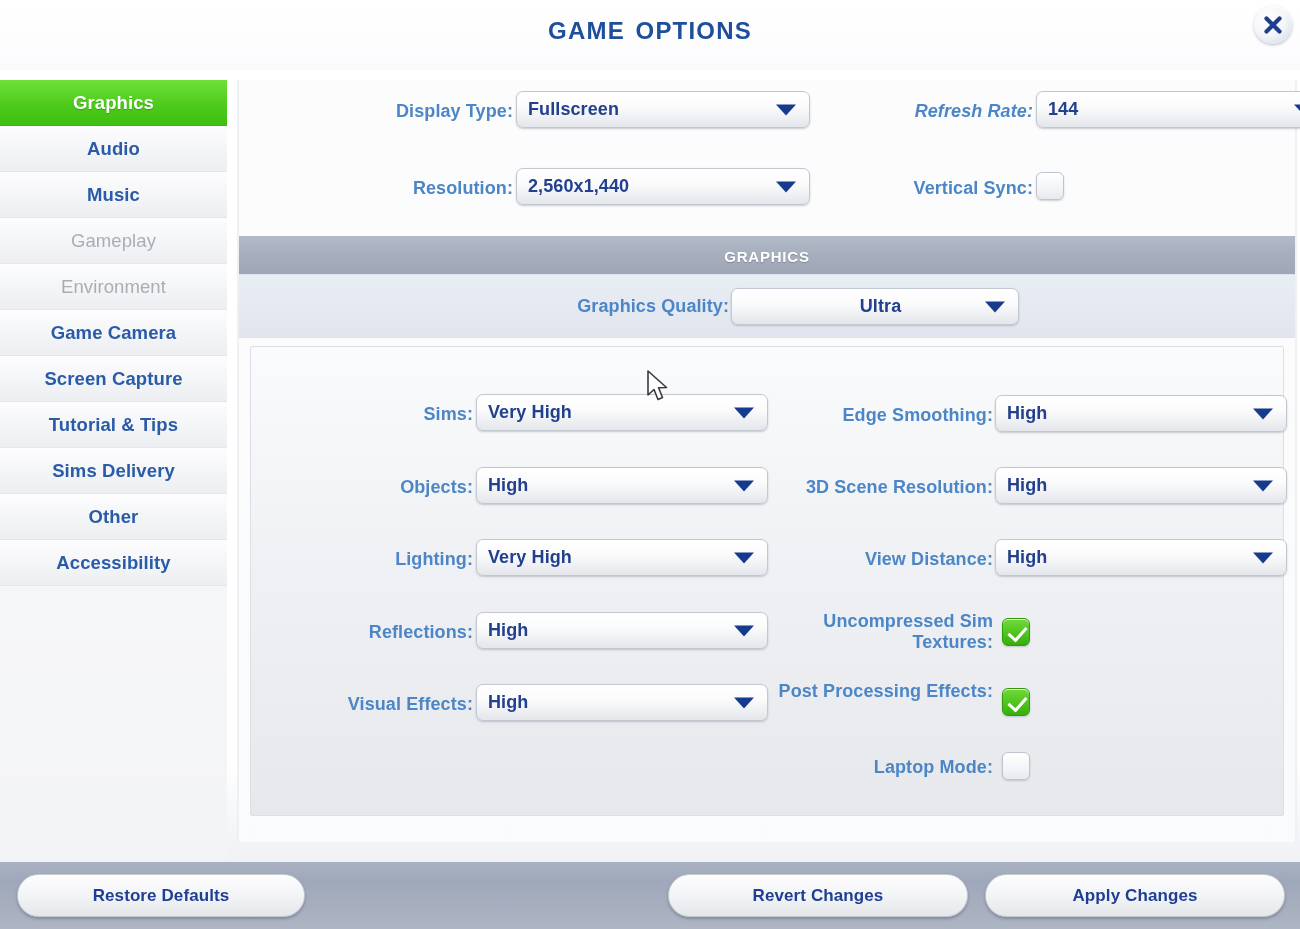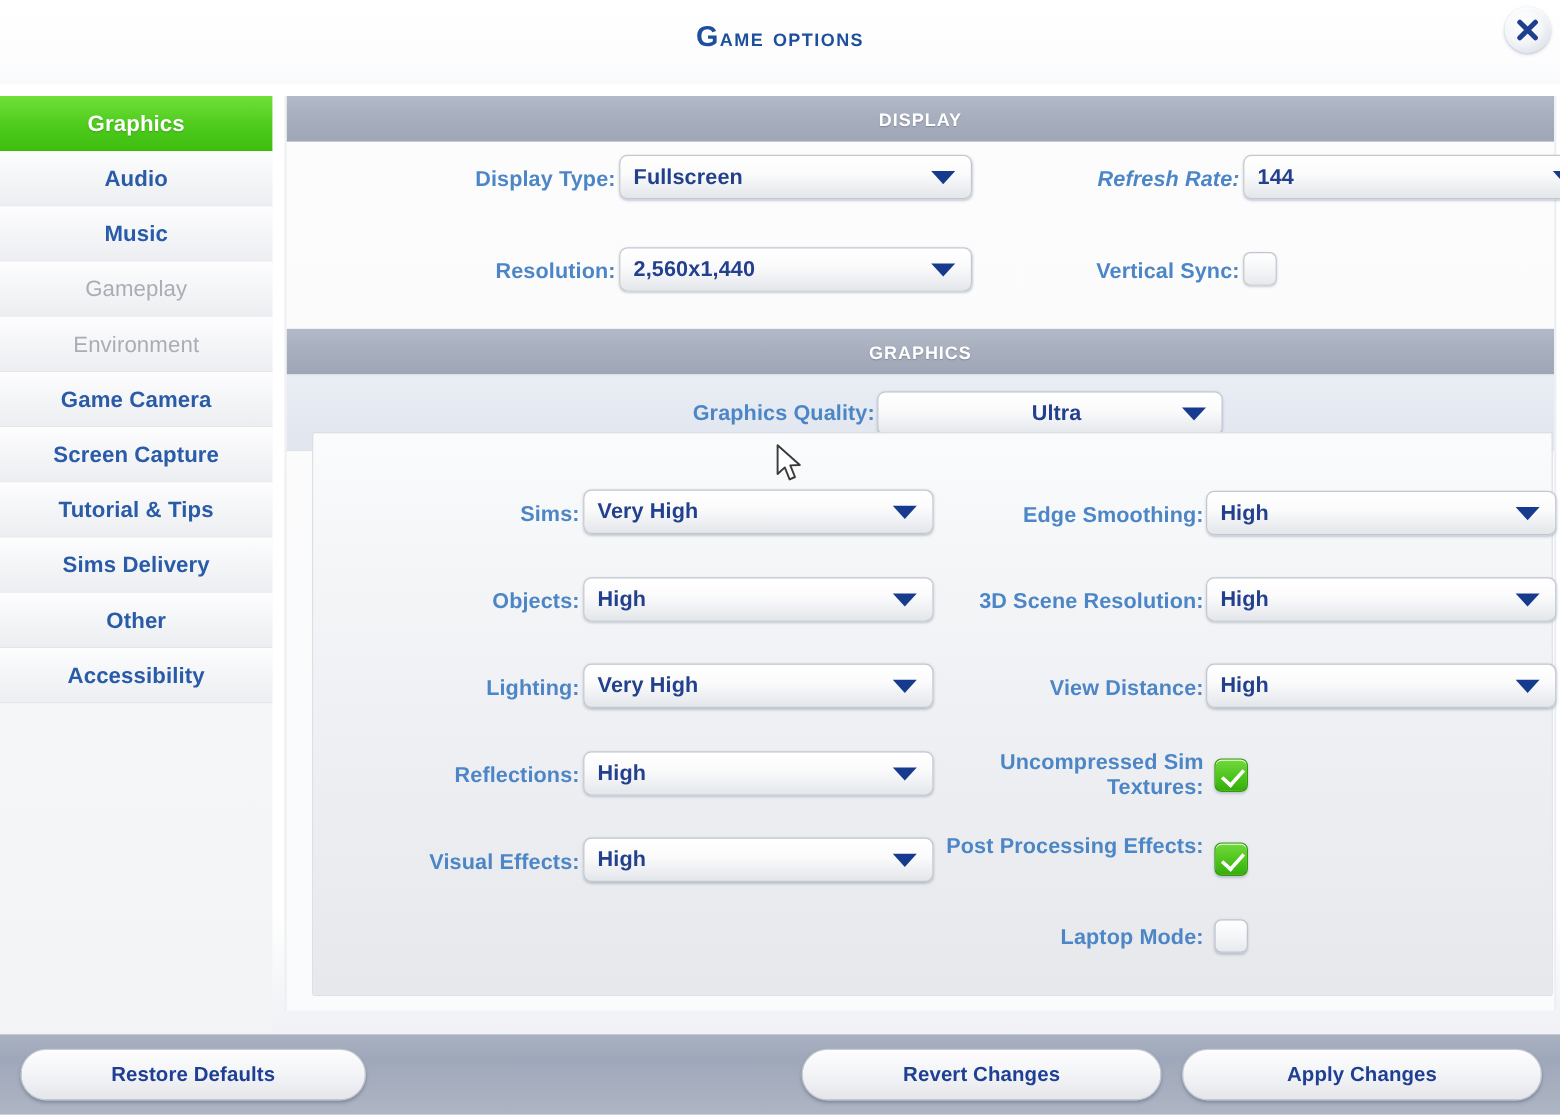--- a/index.html
+++ b/index.html
@@ -17,21 +17,21 @@
   }
 
   
   .titlebar {
     position: absolute; left: 0; top: 0; width: 1300px; height: 70px;
     background: linear-gradient(180deg,#ffffff 0%,#fdfdfe 70%,#f8fafc 100%);
   }
   .title-text {
     position: absolute; left: 0; top: 8px; width: 1300px;
     text-align: center;
-    font-size: 22px;
+    font-size: 34px;
     font-weight: 700;
     letter-spacing: 1.2px;
     color: #1e4f9c;
     font-variant: small-caps;
     text-transform: lowercase;
   }
   .title-text::first-letter { font-size: 34px; }
 
   .close-btn {
     position: absolute; right: 8px; top: 6px;
@@ -159,25 +159,24 @@
   }
 
   
   .gq-strip {
     background: linear-gradient(180deg,#e9edf4 0%,#e4e9f1 60%,#e0e5ee 100%);
     border-top: 1px solid #dfe3ea;
     border-bottom: 1px solid #dfe3ea;
   }
 
   .graphics-box {
-    position: absolute; left: 11px; top: 280px; width: 1034px; height: 470px;
+    position: absolute; left: 11px; top: 266px; width: 1034px; height: 470px;
     background: linear-gradient(180deg,#fafbfc 0%,#f0f1f4 45%,#e6e8ec 100%);
     border: 1px solid #dcdfe5;
     border-radius: 2px;
-    margin-left: 10px;
   }
 
   
   .footer {
     position: absolute; left: 0; top: 862px; width: 1300px; height: 67px;
     background: linear-gradient(180deg,#a9b1c1 0%,#9fa8ba 30%,#aeb5c3 100%);
   }
   .btn {
     position: absolute; top: 12px; height: 43px;
     border-radius: 22px;
@@ -239,21 +238,20 @@
     <div class="side-item">
         <span>Other</span>
       </div>
     <div class="side-item">
         <span>Accessibility</span>
       </div>
   </div>
 
   <div class="content">
 
-    <div class="section-header">Display</div>
 
     <div class="rows">
 
       <div class="row" style="height:78px;">
         <div class="cell" style="position:absolute; left:0px; width:230px; justify-content:flex-end; top:21px;">
           <span class="lbl">Display Type:</span>
         </div>
         <div class="dd" style="position:absolute; left:233px; top:11px; width:294px;">
           <span class="val">Fullscreen</span>
           <span class="arrow"></span>

